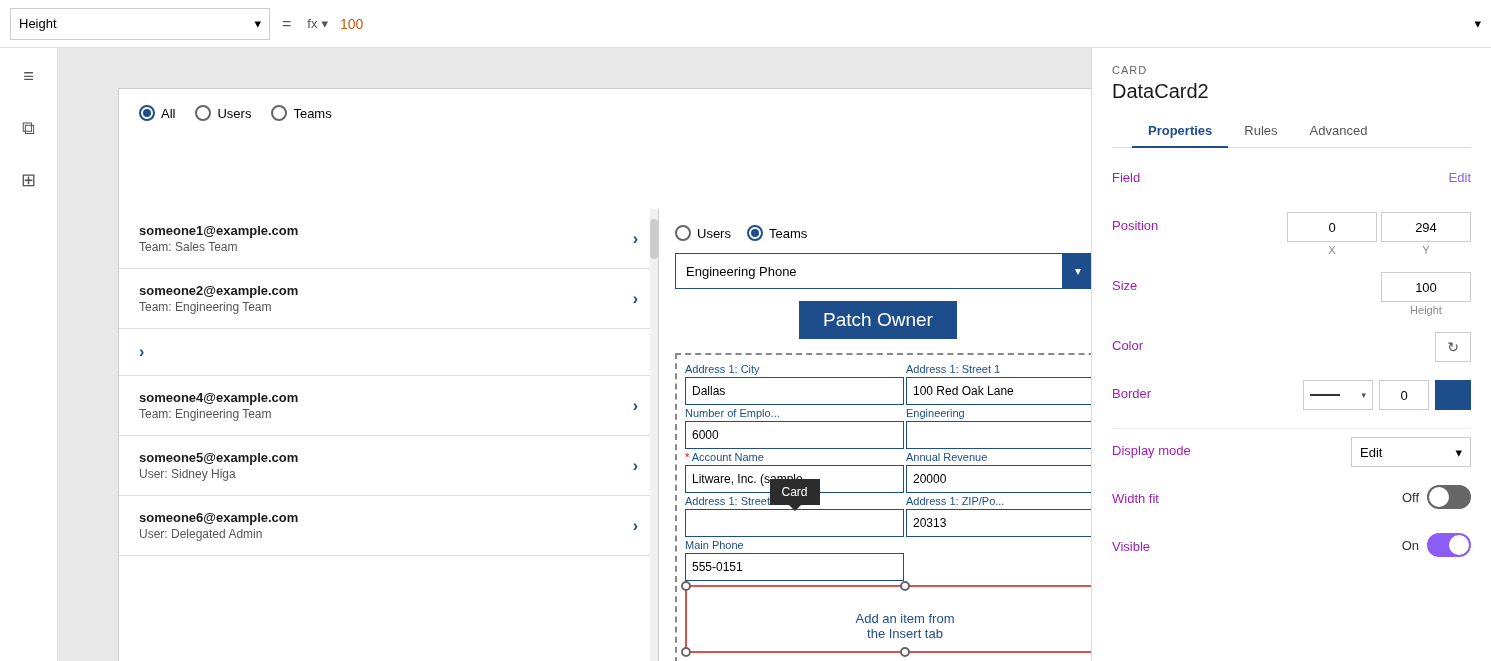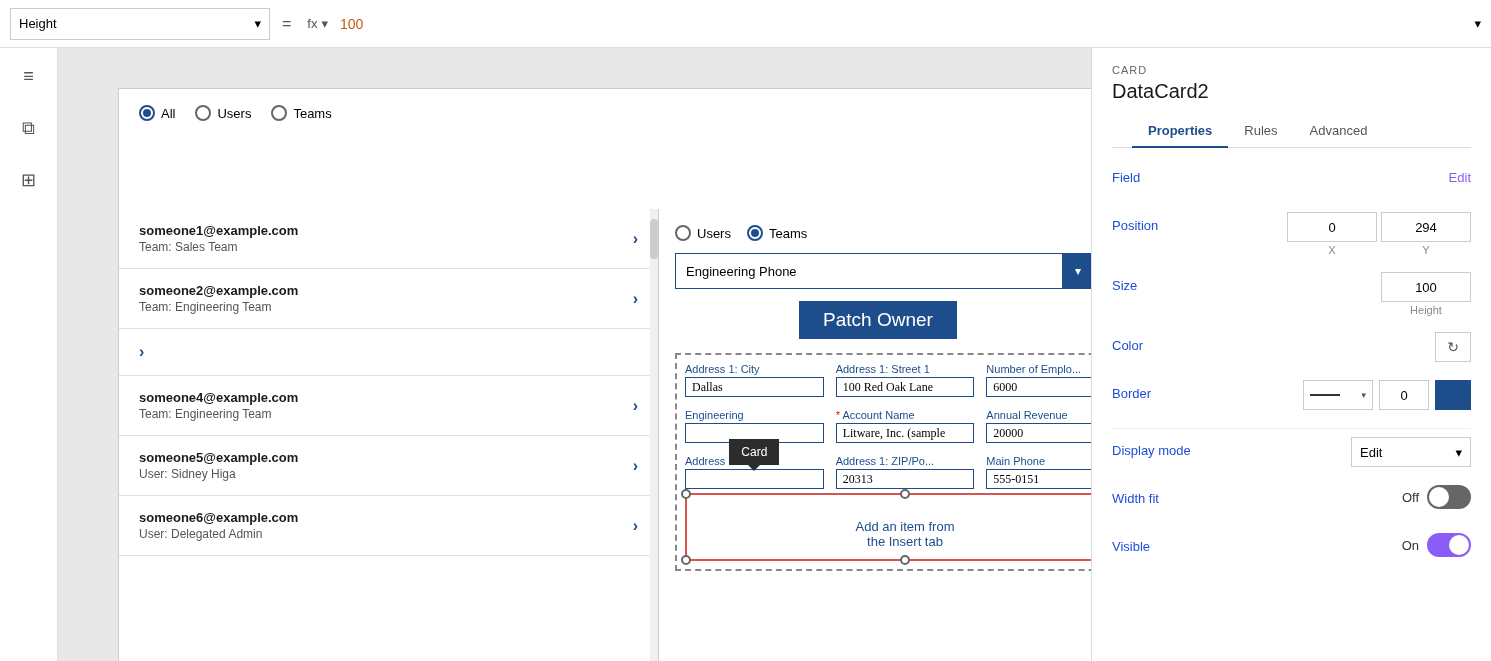--- a/index.html
+++ b/index.html
@@ -91,27 +91,27 @@
     
     .patch-btn {
       background: #1e4d8c; color: #fff; border: none; padding: 8px 24px;
       font-size: 19px; cursor: pointer; margin-bottom: 14px; display: block; margin-left: auto; margin-right: auto;
     }
 
     
     .fields-container {
       border: 2px dashed #888; padding: 8px; width: 460px;
     }
-    .fields-grid { display: grid; grid-template-columns: 1fr 1fr 1fr; gap: 12px; }
+    .fields-grid { display: grid; grid-template-columns: 1fr 1fr; gap: 2px; }
     .field-group { display: flex; flex-direction: column; gap: 2px; }
     .field-label { font-size: 11px; color: #1e4d8c; }
     .field-label.required::before { content: '* '; color: red; }
     .field-input {
       border: 1px solid #1e4d8c; padding: 4px 6px; font-size: 12px;
-      height: 20px; width: 100%; outline: none; font-family: Liberation Serif, serif;
+      height: 28px; width: 100%; outline: none;
     }
     .card-tooltip-box {
       background: #2c2c2c; color: #fff; padding: 6px 12px; font-size: 12px;
       position: absolute; bottom: 100%; left: 50%; transform: translateX(-50%);
       white-space: nowrap; z-index: 10;
       margin-bottom: 4px;
     }
     .card-tooltip-box::after {
       content: ''; position: absolute; top: 100%; left: 50%; transform: translateX(-50%);
       border: 6px solid transparent; border-top-color: #2c2c2c;
@@ -145,21 +145,21 @@
       border-bottom: 2px solid transparent; margin-bottom: -1px;
     }
     .panel-tab.active { color: #1e4d8c; border-bottom-color: #1e4d8c; font-weight: 600; }
 
     
     .panel-content { padding: 16px 20px; }
     .prop-row {
       display: flex; align-items: flex-start; justify-content: space-between;
       margin-bottom: 16px; min-height: 32px;
     }
-    .prop-label { font-size: 13px; color: #1d4ed8; padding-top: 6px; min-width: 90px; }
+    .prop-label { font-size: 13px; color: #a21caf; padding-top: 6px; min-width: 90px; }
     .prop-controls { display: flex; flex-direction: column; align-items: flex-end; gap: 4px; }
     .prop-input-group { display: flex; gap: 4px; align-items: center; }
     .prop-input {
       border: 1px solid #ccc; padding: 4px 8px; font-size: 13px; width: 90px; text-align: center; height: 30px;
     }
     .prop-sub-label { font-size: 11px; color: #888; text-align: center; }
     .prop-sub-col { display: flex; flex-direction: column; align-items: center; gap: 2px; }
 
     .edit-link { color: #8b5cf6; font-size: 13px; cursor: pointer; padding-top: 6px; }
 

